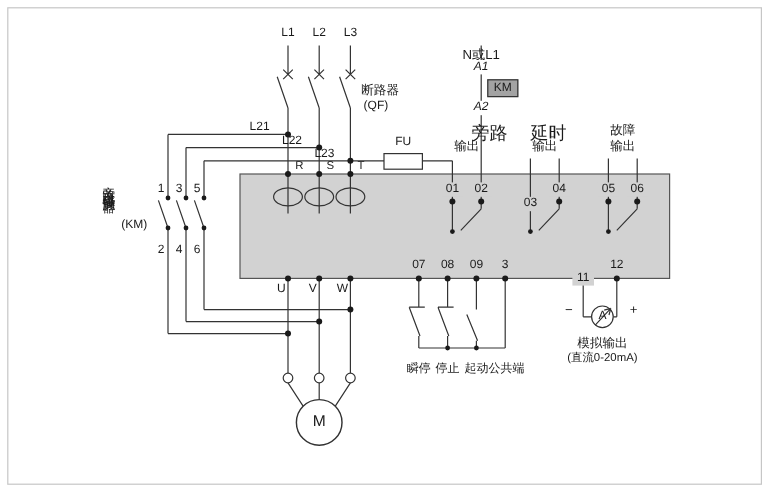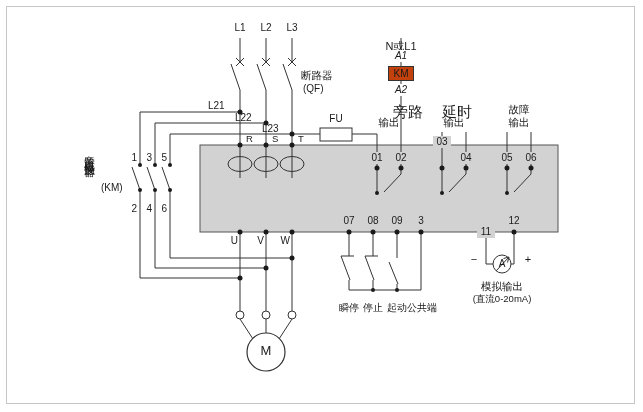--- a/index.html
+++ b/index.html
@@ -6,21 +6,21 @@
   html,body { background:#ffffff; }
   body { font-family:"Liberation Sans","DejaVu Sans",sans-serif; color:#1a1a1a; }
   .canvas { position:relative; width:643px; height:412px; background:#fff; overflow:hidden; }
   .frame { position:absolute; left:6px; top:6px; width:629px; height:398px; border:1px solid #c6c6c6; }
   svg.wires { position:absolute; left:0; top:0; }
   .lbl { position:absolute; font-size:10px; line-height:1.15; white-space:nowrap; color:#1a1a1a; }
   .c { text-align:center; }
   .r { text-align:right; }
   .graybg { background:#d2d2d2; }
   .whitebg { background:#ffffff;font-style:italic; }
-  .kmbox { border:1px solid #333; background:#c2410c; text-align:center; line-height:13px; }
+  .kmbox { border:1px solid #333; background:#a3a3a3; text-align:center; line-height:13px;margin-left:18px; }
   .vert { writing-mode:vertical-rl; text-orientation:upright; letter-spacing:2px; font-size:10.5px; }
 </style>
 </head>
 <body>
 
 <div class="canvas">
   <div class="frame"></div>
 
   <svg class="wires" width="643" height="412" viewBox="0 0 643 412">
 
@@ -143,21 +143,21 @@
 
   <div class="lbl c" style="left:393px;top:103px;width:24px;font-size:15px">旁路</div>
   <div class="lbl c" style="left:377px;top:116px;width:24px;font-size:10.5px">输出</div>
   <div class="lbl c" style="left:442px;top:103px;width:24px;font-size:15px">延时</div>
   <div class="lbl c" style="left:442px;top:116px;width:24px;font-size:10.5px">输出</div>
   <div class="lbl c" style="left:507px;top:103px;width:24px;font-size:10.5px">故障</div>
   <div class="lbl c" style="left:507px;top:116px;width:24px;font-size:10.5px">输出</div>
 
   <div class="lbl c graybg" style="left:368px;top:152px;width:18px">01</div>
   <div class="lbl c graybg" style="left:392px;top:152px;width:18px">02</div>
-  <div class="lbl c graybg" style="left:433px;top:136px;width:18px">03</div>
+  <div class="lbl c graybg" style="left:433px;top:164px;width:18px">03</div>
   <div class="lbl c graybg" style="left:457px;top:152px;width:18px">04</div>
   <div class="lbl c graybg" style="left:498px;top:152px;width:18px">05</div>
   <div class="lbl c graybg" style="left:522px;top:152px;width:18px">06</div>
 
   <div class="lbl c graybg" style="left:340px;top:215px;width:18px">07</div>
   <div class="lbl c graybg" style="left:364px;top:215px;width:18px">08</div>
   <div class="lbl c graybg" style="left:388px;top:215px;width:18px">09</div>
   <div class="lbl c graybg" style="left:412px;top:215px;width:18px">3</div>
   <div class="lbl c graybg" style="left:477px;top:226px;width:18px">11</div>
   <div class="lbl c graybg" style="left:505px;top:215px;width:18px">12</div>

